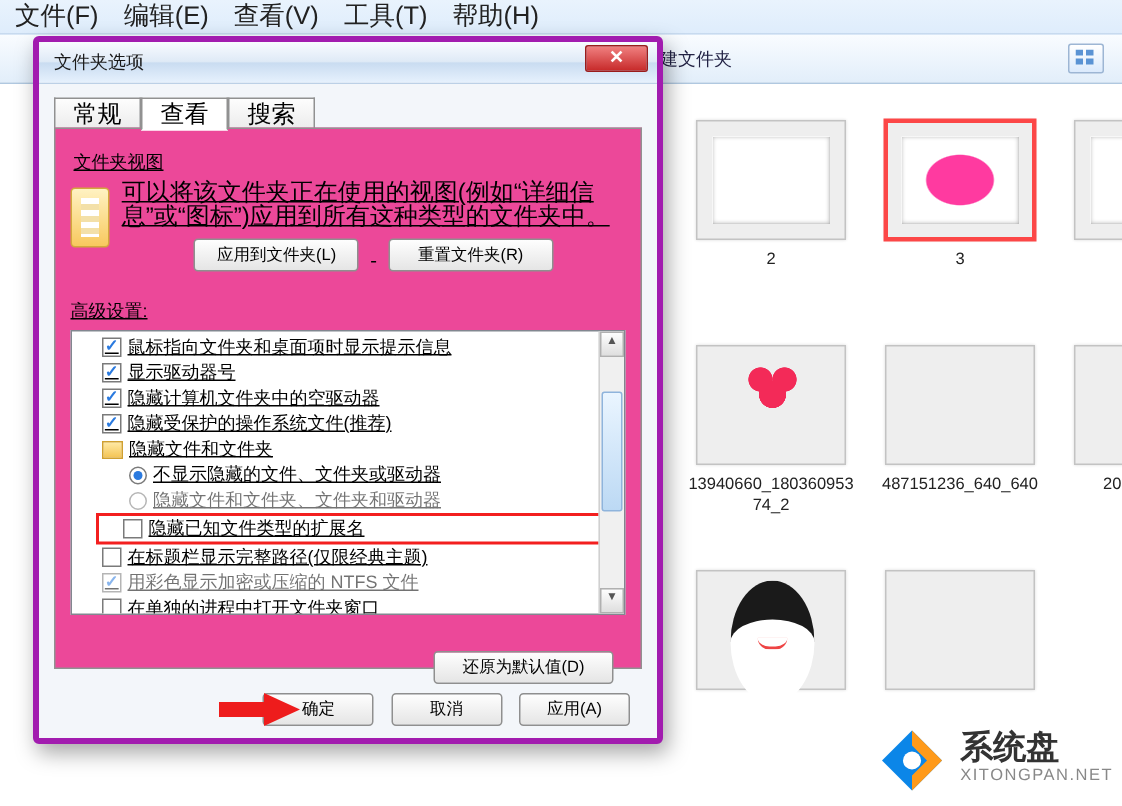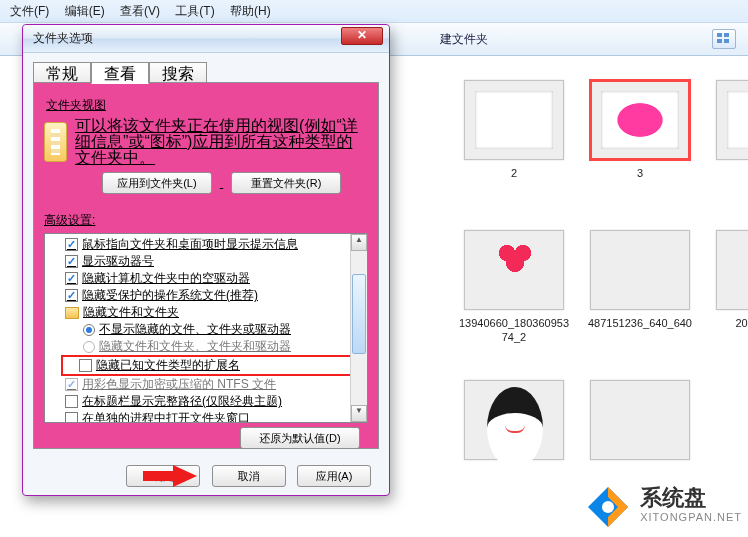--- a/index.html
+++ b/index.html
@@ -1,19 +1,19 @@
 <!DOCTYPE html>
 <html><head>
 <meta charset="utf-8">
 <style>
   * { box-sizing: border-box; margin: 0; padding: 0; }
   body { font-family: "Microsoft YaHei", SimSun, Tahoma, sans-serif; font-size: 12px; background: #fff; width: 748px; height: 537px; overflow: hidden; position: relative; }
 
   
-  .parent-menubar { position: absolute; top: 0; left: 0; right: 0; height: 38px; background: linear-gradient(#e9f3fd, #d7e8fb); padding-left: 10px; line-height: 22px; font-size: 12px; color: #222; }
+  .parent-menubar { position: absolute; top: 0; left: 0; right: 0; height: 38px; background: linear-gradient(#e9f3fd, #d7e8fb); padding-left: 10px; line-height: 22px; font-size: 17px; color: #222; }
   .parent-menubar span { margin-right: 12px; }
   .parent-toolbar { position: absolute; top: 22px; left: 0; right: 0; height: 34px; background: linear-gradient(#f9fcff, #e2eefa); border-top: 1px solid #c7daef; border-bottom: 1px solid #b0c8e0; }
   .parent-toolbar .newfolder { position: absolute; right: 260px; top: 8px; color: #224; font-size: 12px; }
   .parent-toolbar .viewicon { position: absolute; right: 12px; top: 6px; width: 24px; height: 20px; border: 1px solid #9db6d4; background: linear-gradient(#fff,#dbeafc); border-radius: 2px; display: flex; align-items: center; justify-content: center; }
   .parent-content { position: absolute; top: 56px; left: 0; right: 0; bottom: 0; background: #ffffff; padding: 20px 10px; }
 
   
   .thumb-area { position: absolute; left: 448px; top: 80px; right: 0; bottom: 0; }
   .thumb { position: absolute; width: 120px; text-align: center; }
   .thumb .img { width: 100px; height: 80px; margin: 0 auto 6px auto; border: 1px solid #c3c3c3; background: #eee; background-size: cover; box-shadow: 0 0 2px rgba(0,0,0,.15); position: relative; }
@@ -38,21 +38,21 @@
   .mini1, .mini2, .mini3 { background: #fafafa; border:1px solid #ccc; }
   .mini1::after, .mini2::after, .mini3::after { content:""; position:absolute; left:10px; top:10px; right:10px; bottom:10px; background: #fff; box-shadow: 0 0 3px rgba(0,0,0,.3) inset; }
   .mini2::after { background: radial-gradient(ellipse at center, #ff3aa0 40%, #fff 42%); }
 
   
   .logo { position: absolute; right: 6px; bottom: 6px; font-size: 22px; font-weight: bold; color: #333; display: flex; gap: 8px; }
   .logo .sub { display:block; font-size: 11px; font-weight: normal; color: #888; letter-spacing: 1px; margin-top:-2px; }
   .logo svg { width: 48px; height: 48px; }
 
   
-  .dialog { position: absolute; left: 22px; top: 24px; width: 368px; height: 472px; background: #f3f6fa; border: 1px solid #a21caf; box-shadow: 3px 6px 14px rgba(0,0,0,.35); border-radius: 4px; }
+  .dialog { position: absolute; left: 22px; top: 24px; width: 420px; height: 472px; background: #f3f6fa; border: 4px solid #a21caf; box-shadow: 3px 6px 14px rgba(0,0,0,.35); border-radius: 4px; }
   .titlebar { height: 28px; background: linear-gradient(#f8fbff,#dfeaf6 48%,#c9dcf1 52%,#e6f1fd); border-bottom: 1px solid #bcd0e6; border-radius: 4px 4px 0 0; position: relative; }
   .titlebar .title { position: absolute; left: 10px; top: 5px; font-size: 12px; color: #1a1a1a; }
   .titlebar .closebtn { position: absolute; right: 6px; top: 2px; width: 42px; height: 18px; background: linear-gradient(#f08080,#c72a2a); border: 1px solid #9a1c1c; border-radius: 2px; color:#fff; text-align:center; line-height: 15px; font-size: 12px; font-weight: bold; }
 
   .tabstrip { position: absolute; left: 10px; top: 36px; right: 10px; height: 22px; }
   .tab { display:inline-block; height: 22px; line-height: 22px; padding: 0 12px; border: 1px solid #919191; border-bottom: none; background: linear-gradient(#fdfdfd,#ebebeb); font-size: 16px; position: relative; top: 1px; }
   .tab.active { background: #fff; z-index: 2; border-bottom: 1px solid #fff; }
   .tabpage { position: absolute; left: 10px; right: 10px; top: 57px; bottom: 46px; background: #ec4899; border: 1px solid #919191; padding: 8px 10px; text-decoration: underline; }
 
   .section-label { font-size: 12px; margin: 6px 0 2px 2px; }
@@ -72,21 +72,21 @@
   .tree-inner .row .radio { width: 12px; height: 12px; border: 1px solid #7a7a7a; border-radius: 50%; margin-right: 4px; background:#fff; flex:none; position: relative; }
   .tree-inner .row .radio.on::after { content:""; position:absolute; left:2px; top:2px; width:6px; height:6px; background:#2a7adf; border-radius:50%; }
   .tree-inner .row .foldericon { width: 14px; height: 12px; background: linear-gradient(#ffe9a4,#f4c454); border:1px solid #d0a030; margin-right: 4px; flex:none; }
   .indent1 { margin-left: 14px; }
   .indent2 { margin-left: 32px; }
   .highlight-red { border: 2px solid #f31f1f; padding: 0px 2px; margin: 0 0 0 10px; background: #fff; }
   .scrollbartrack { position: absolute; right: 0; top: 0; bottom: 0; width: 17px; background: #f0f0f0; border-left: 1px solid #d0d0d0; }
   .sbtn { height: 17px; background: linear-gradient(#fefefe,#dedede); border: 1px solid #b0b0b0; font-size: 8px; text-align: center; color:#555; }
   .sthumb { position: absolute; left: 1px; right: 1px; top: 40px; height: 80px; background: linear-gradient(#eaf5ff,#bcd9f4); border: 1px solid #8fb4dc; border-radius: 2px; }
 
-  .restorebtn-row { text-align: right; margin-top: 4px; }
+  .restorebtn-row { text-align: right; margin-top: 24px; }
   .dialog-footer { position: absolute; left: 0; right: 0; bottom: 8px; text-align: right; padding-right: 14px; }
   .dialog-footer .winbtn { min-width: 74px; margin: 0 4px; }
 
   .red-arrow { position: absolute; left: 118px; bottom: 8px; width: 56px; height: 22px; }
 </style>
 </head>
 <body>
 
 <div class="parent-menubar">
   <span>文件(F)</span>
@@ -197,27 +197,27 @@
           <div class="row indent2" style="opacity: 0.55; text-decoration: none; filter: blur(0.3px);">
             <span class="radio"></span>
             <span>隐藏文件和文件夹、文件夹和驱动器</span>
           </div>
           <div class="highlight-red">
             <div class="row indent1">
               <span class="cb"></span>
               <span>隐藏已知文件类型的扩展名</span>
             </div>
           </div>
-          <div class="row indent1" style="opacity: 0.55; text-decoration: none; filter: blur(0.3px);">
-            <span class="cb checked"></span>
-            <span>用彩色显示加密或压缩的 NTFS 文件</span>
-          </div>
           <div class="row indent1">
             <span class="cb"></span>
             <span>在标题栏显示完整路径(仅限经典主题)</span>
+          </div>
+          <div class="row indent1" style="opacity: 0.55; text-decoration: none; filter: blur(0.3px);">
+            <span class="cb checked"></span>
+            <span>用彩色显示加密或压缩的 NTFS 文件</span>
           </div>
           <div class="row indent1">
             <span class="cb"></span>
             <span>在单独的进程中打开文件夹窗口</span>
           </div>
         </div>
       <div class="scrollbartrack">
         <div class="sbtn">▲</div>
         <div class="sthumb"></div>
         <div class="sbtn" style="position:absolute;left:0;right:0;bottom:0">▼</div>

